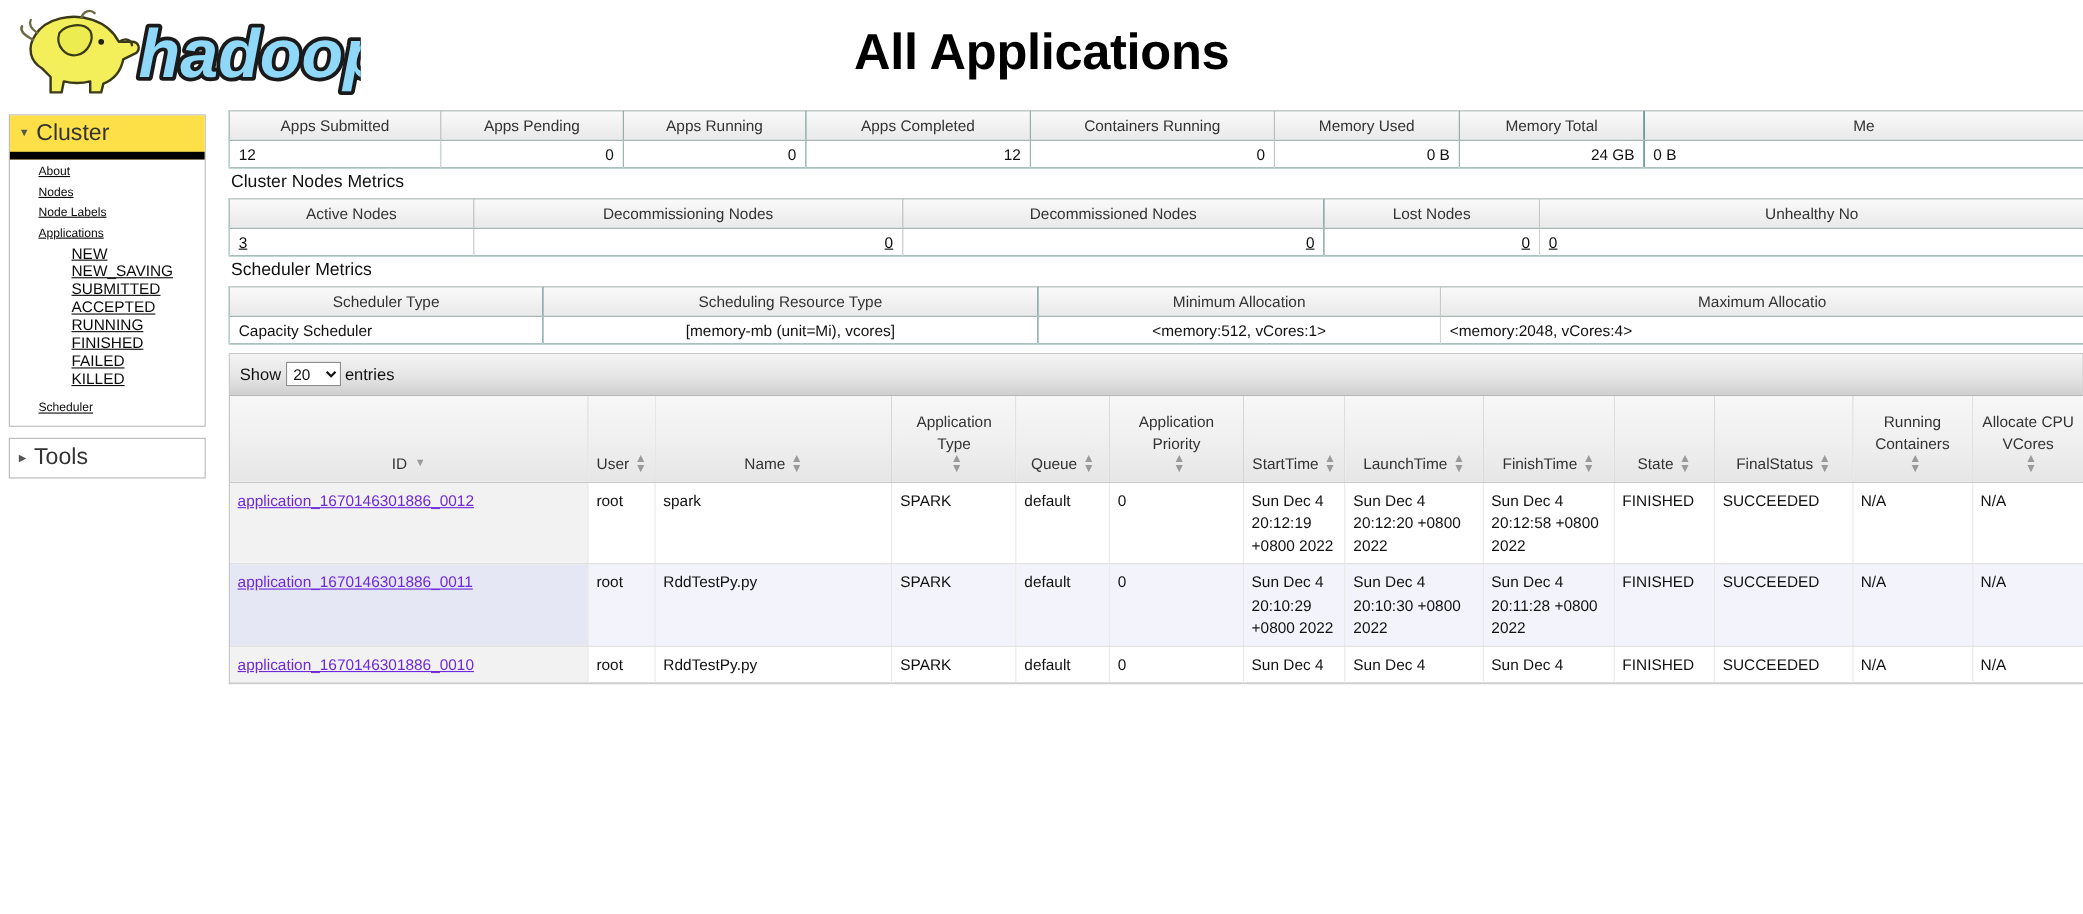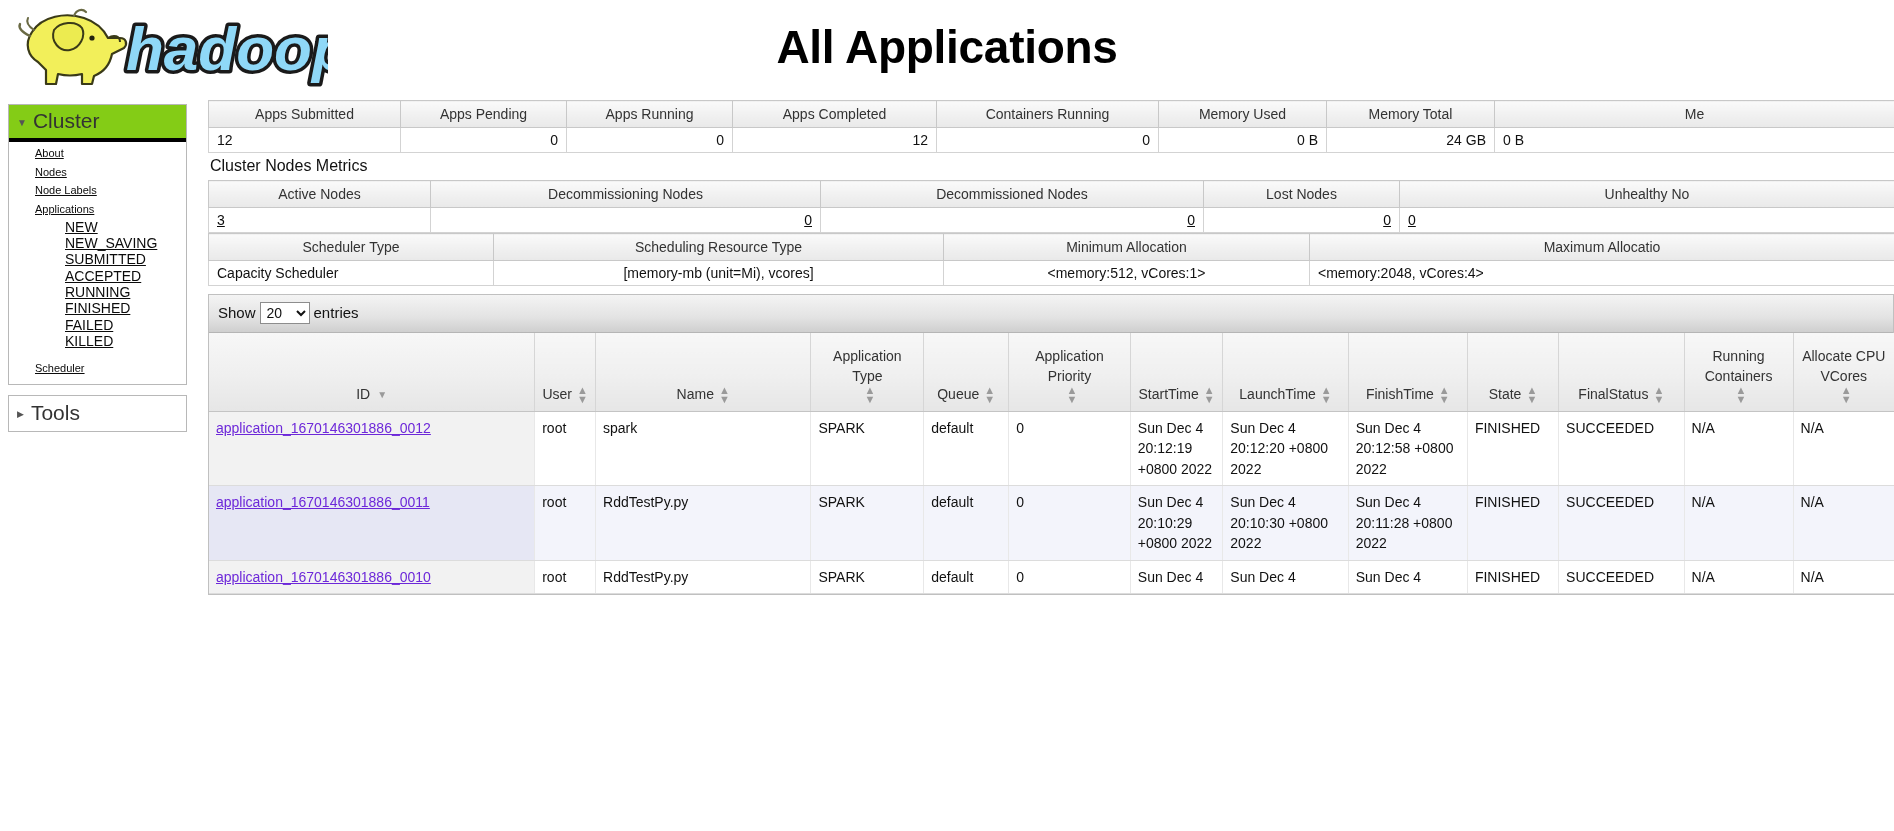--- a/index.html
+++ b/index.html
@@ -39,22 +39,22 @@
   }
   .nav-block {
     border: 1px solid #b8b8b8;
     background: #ffffff;
     margin-bottom: 10px;
   }
   .nav-head {
     padding: 4px 8px 5px 8px;
     font-size: 21px;
     color: #333333;
-    border-bottom: 4px solid #000000;
-    background: #84cc16;
+    border-bottom: 7px solid #000000;
+    background: #fde047;
     white-space: nowrap;
   }
   .nav-head .tri {
     display: inline-block;
     font-size: 10px;
     color: #555;
     vertical-align: middle;
     margin-right: 6px;
   }
   .nav-body { padding: 2px 0 6px 0; }
@@ -350,20 +350,21 @@
       <tr>
         <td class="num-left"><span class="cell-link">3</span></td>
         <td class="num-right"><span class="cell-link">0</span></td>
         <td class="num-right"><span class="cell-link">0</span></td>
         <td class="num-right"><span class="cell-link">0</span></td>
         <td class="num-left"><span class="cell-link">0</span></td>
       </tr>
     </tbody>
   </table>
 
+  <div class="sec-title">Scheduler Metrics</div>
   <table class="metrics" style="width:1686px;">
     <colgroup>
       <col style="width:285px">
         <col style="width:450px">
         <col style="width:366px">
         <col style="width:585px">
     </colgroup>
     <thead>
       <tr>
         <th>Scheduler Type</th>

